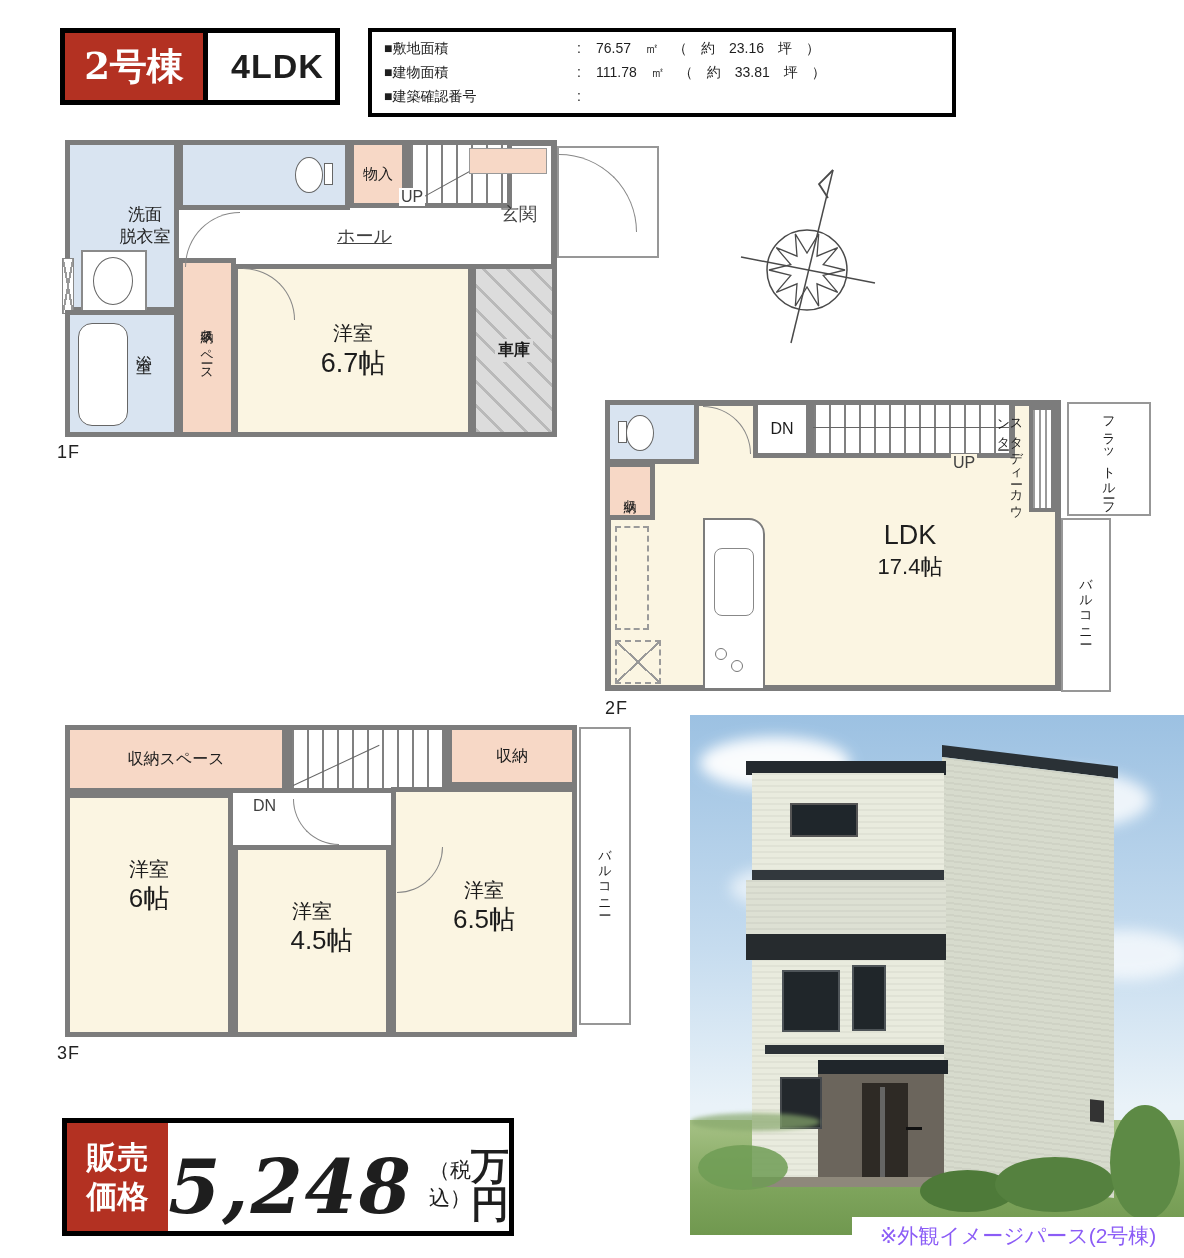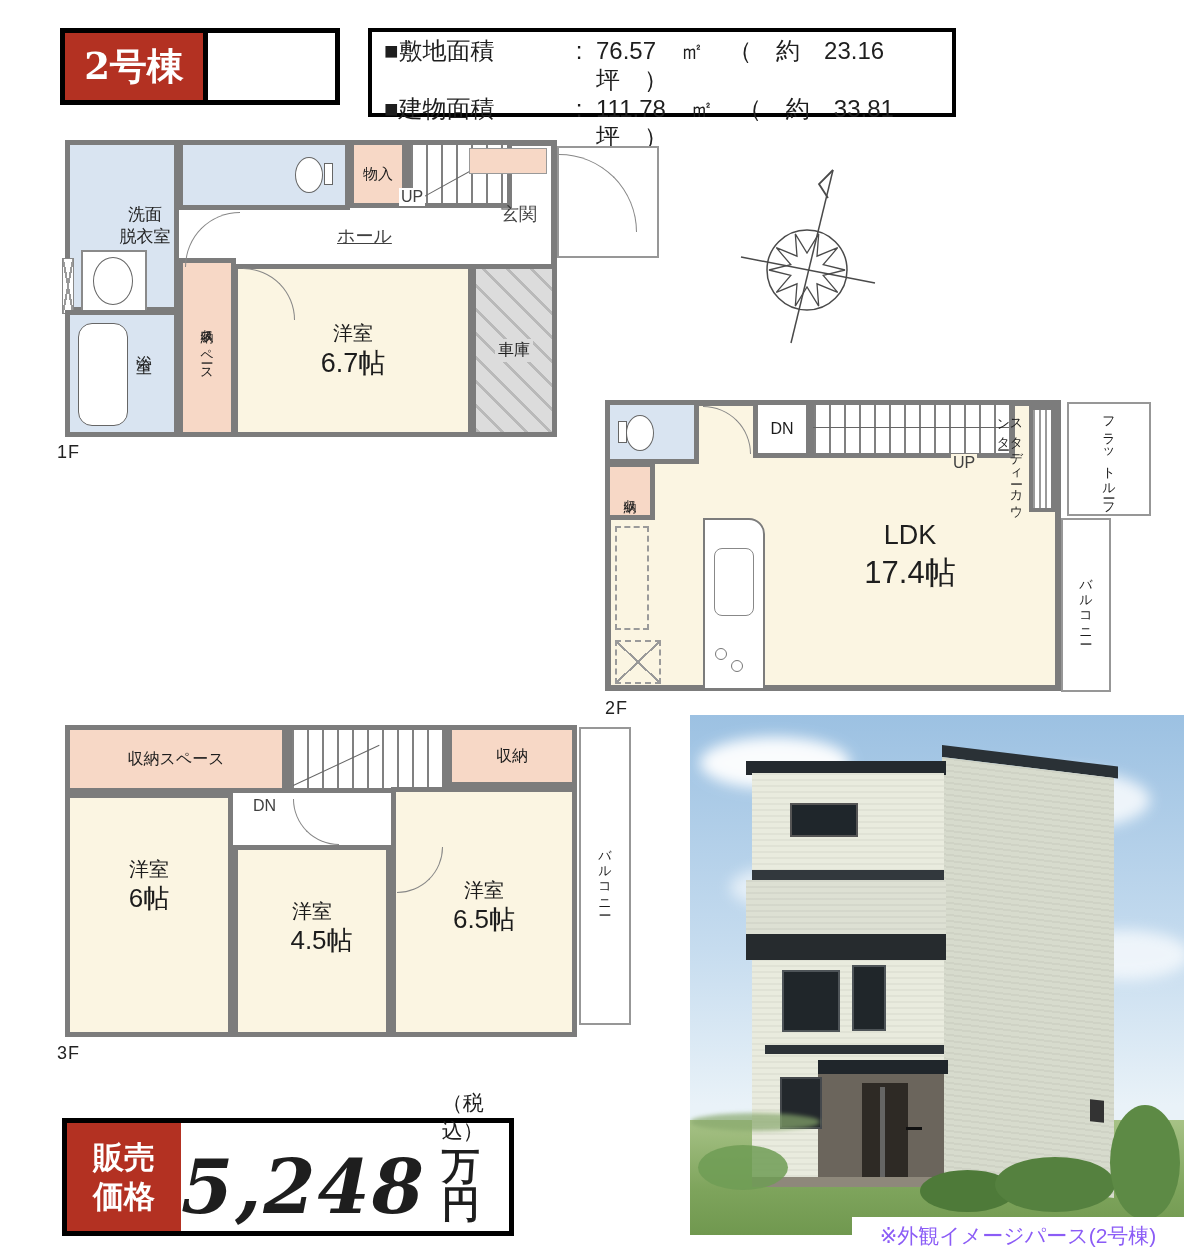--- a/index.html
+++ b/index.html
@@ -15,21 +15,21 @@
   .unit-badge{position:absolute;left:60px;top:28px;width:280px;height:77px;
     border:5px solid #000;display:flex;background:#fff;gap:12px;}
   .unit-badge .red{width:143px;background:var(--accent-red);color:#fff;
     font-family:"DejaVu Serif","Liberation Serif",serif;font-size:37px;font-weight:600;
     display:flex;align-items:center;justify-content:center;border-right:5px solid #000;}
   .unit-badge .plan-type{flex:1;display:flex;align-items:center;justify-content:center;
     font-size:34px;font-weight:bold;letter-spacing:1px;}
   .info-box{position:absolute;left:368px;top:28px;width:588px;height:89px;
     border:4px solid #000;background:#fff;padding:5px 12px;display:flex;
     flex-direction:column;justify-content:space-around;}
-  .info-row{display:flex;font-size:24px;line-height:1.2;}
+  .info-row{display:flex;font-size:14px;line-height:1.2;}
   .info-row .lb{width:178px;}
   .info-row .cl{width:34px;text-align:center;}
   .info-row .vl{flex:1;}
 
   
   .plan{position:absolute;}
   .room,.zone{position:absolute;border:5px solid var(--wall);}
   .outline{position:absolute;border:6px solid var(--wall);background:#fff;}
   .cream{background:var(--cream);} .blue{background:var(--blue);} .pink{background:var(--pink);}
   .rlabel{position:absolute;inset:0;display:flex;flex-direction:column;align-items:center;
@@ -61,21 +61,21 @@
 
   
   .price-box{position:absolute;left:62px;top:1118px;width:452px;height:118px;
     border:5px solid #000;display:flex;background:#fff;}
   .price-box .red{width:114px;background:var(--accent-red);color:#fff;display:flex;
     flex-direction:column;align-items:center;justify-content:center;
     font-family:"DejaVu Serif","Liberation Serif",serif;font-size:31px;font-weight:600;line-height:1.25;}
   .price-main{flex:1;display:flex;align-items:flex-end;justify-content:center;gap:16px;padding-bottom:8px;}
   .amount{font-family:"DejaVu Serif","Liberation Serif",serif;font-style:italic;font-weight:bold;
     font-size:75px;line-height:.95;letter-spacing:2px;}
-  .yen-col{display:flex;flex-direction:column;align-items:center;font-family:"DejaVu Serif","Liberation Serif",serif;}
+  .yen-col{display:flex;flex-direction:row;align-items:center;font-family:"DejaVu Serif","Liberation Serif",serif;}
   .tax-note{font-size:21px;margin-bottom:2px;}
   .yen-unit{font-size:38px;font-weight:bold;line-height:1;}
 
   
   .house{position:absolute;left:690px;top:715px;width:494px;height:520px;overflow:hidden;}
   .sky{position:absolute;inset:0;background:linear-gradient(180deg,#9cc1e2 0%,#c6dcef 45%,#e9f2f8 75%);}
   .cloud{position:absolute;background:#fff;border-radius:50%;filter:blur(7px);}
   .ground{position:absolute;left:0;top:405px;width:494px;height:115px;
     background:linear-gradient(180deg,#a7c286 0%,#7ea45c 60%,#70984f 100%);}
   .face{position:absolute;}
@@ -87,20 +87,21 @@
   
   .compass{position:absolute;left:735px;top:158px;}
 </style>
 </head>
 <body>
 
 <div class="page">
 
   <div class="unit-badge">
     <div class="red">2号棟</div>
+    <div class="plan-type">4LDK</div>
   </div>
 
   <div class="info-box">
     <div class="info-row">
       <span class="lb">■敷地面積</span>
       <span class="cl">:</span>
       <span class="vl">76.57　㎡　（　約　23.16　坪　）</span>
     </div>
     <div class="info-row">
       <span class="lb">■建物面積</span>
@@ -162,21 +163,21 @@
         </div>
     </div>
 
     <div class="room cream" style="left:168px;top:124px;width:240px;height:173px;">
       <div class="rlabel">
         <span style="font-size:20px;">洋室</span>
         <span style="font-size:27px;">6.7帖</span>
       </div>
     </div>
 
-    <div class="room hatch" style="left:406px;top:124px;width:86px;height:173px;">
+    <div class="room hatch" style="left:406px;top:124px;width:86px;height:173px;font-weight:bold;">
       <div class="rlabel">
           <span style="font-size:16px;background:var(--garage);padding:1px 3px;">車庫</span>
         </div>
     </div>
 
     <div class="basin-box" style="left:16px;top:110px;width:66px;height:62px;">
       <span class="basin" style="left:10px;top:5px;width:40px;height:48px;"></span>
     </div>
     <div class="xfill" style="position:absolute;left:-3px;top:118px;width:12px;height:56px;border:1px solid #888;background-color:#fff;"></div>
 
@@ -219,21 +220,21 @@
     <div class="dashed xfill" style="left:10px;top:240px;width:46px;height:44px;"></div>
 
     <div style="position:absolute;left:98px;top:118px;width:62px;height:172px;border:2px solid var(--wall);background:#fff;border-top-right-radius:16px;">
       <div style="position:absolute;left:9px;top:28px;width:40px;height:68px;border:1.6px solid #888;border-radius:8px;"></div>
       <div style="position:absolute;left:10px;top:128px;width:12px;height:12px;border:1.4px solid #777;border-radius:50%;"></div>
       <div style="position:absolute;left:26px;top:140px;width:12px;height:12px;border:1.4px solid #777;border-radius:50%;"></div>
     </div>
 
     <div style="position:absolute;left:225px;top:118px;width:160px;text-align:center;line-height:1.3;">
       <div style="font-size:27px;">LDK</div>
-      <div style="font-size:31px;">17.4帖</div>
+      <div style="font-size:22px;">17.4帖</div>
     </div>
 
     <span class="vtext tiny-lb" style="position:absolute;left:392px;top:10px;height:108px;">スタディーカウンター</span>
     <div class="vhatch" style="position:absolute;left:424px;top:6px;width:26px;height:106px;"></div>
 
     <div class="thin" style="position:absolute;left:462px;top:2px;width:84px;height:114px;">
       <div class="rlabel">
           <span class="vtext tiny-lb">フラットルーフ</span>
         </div>
     </div>

